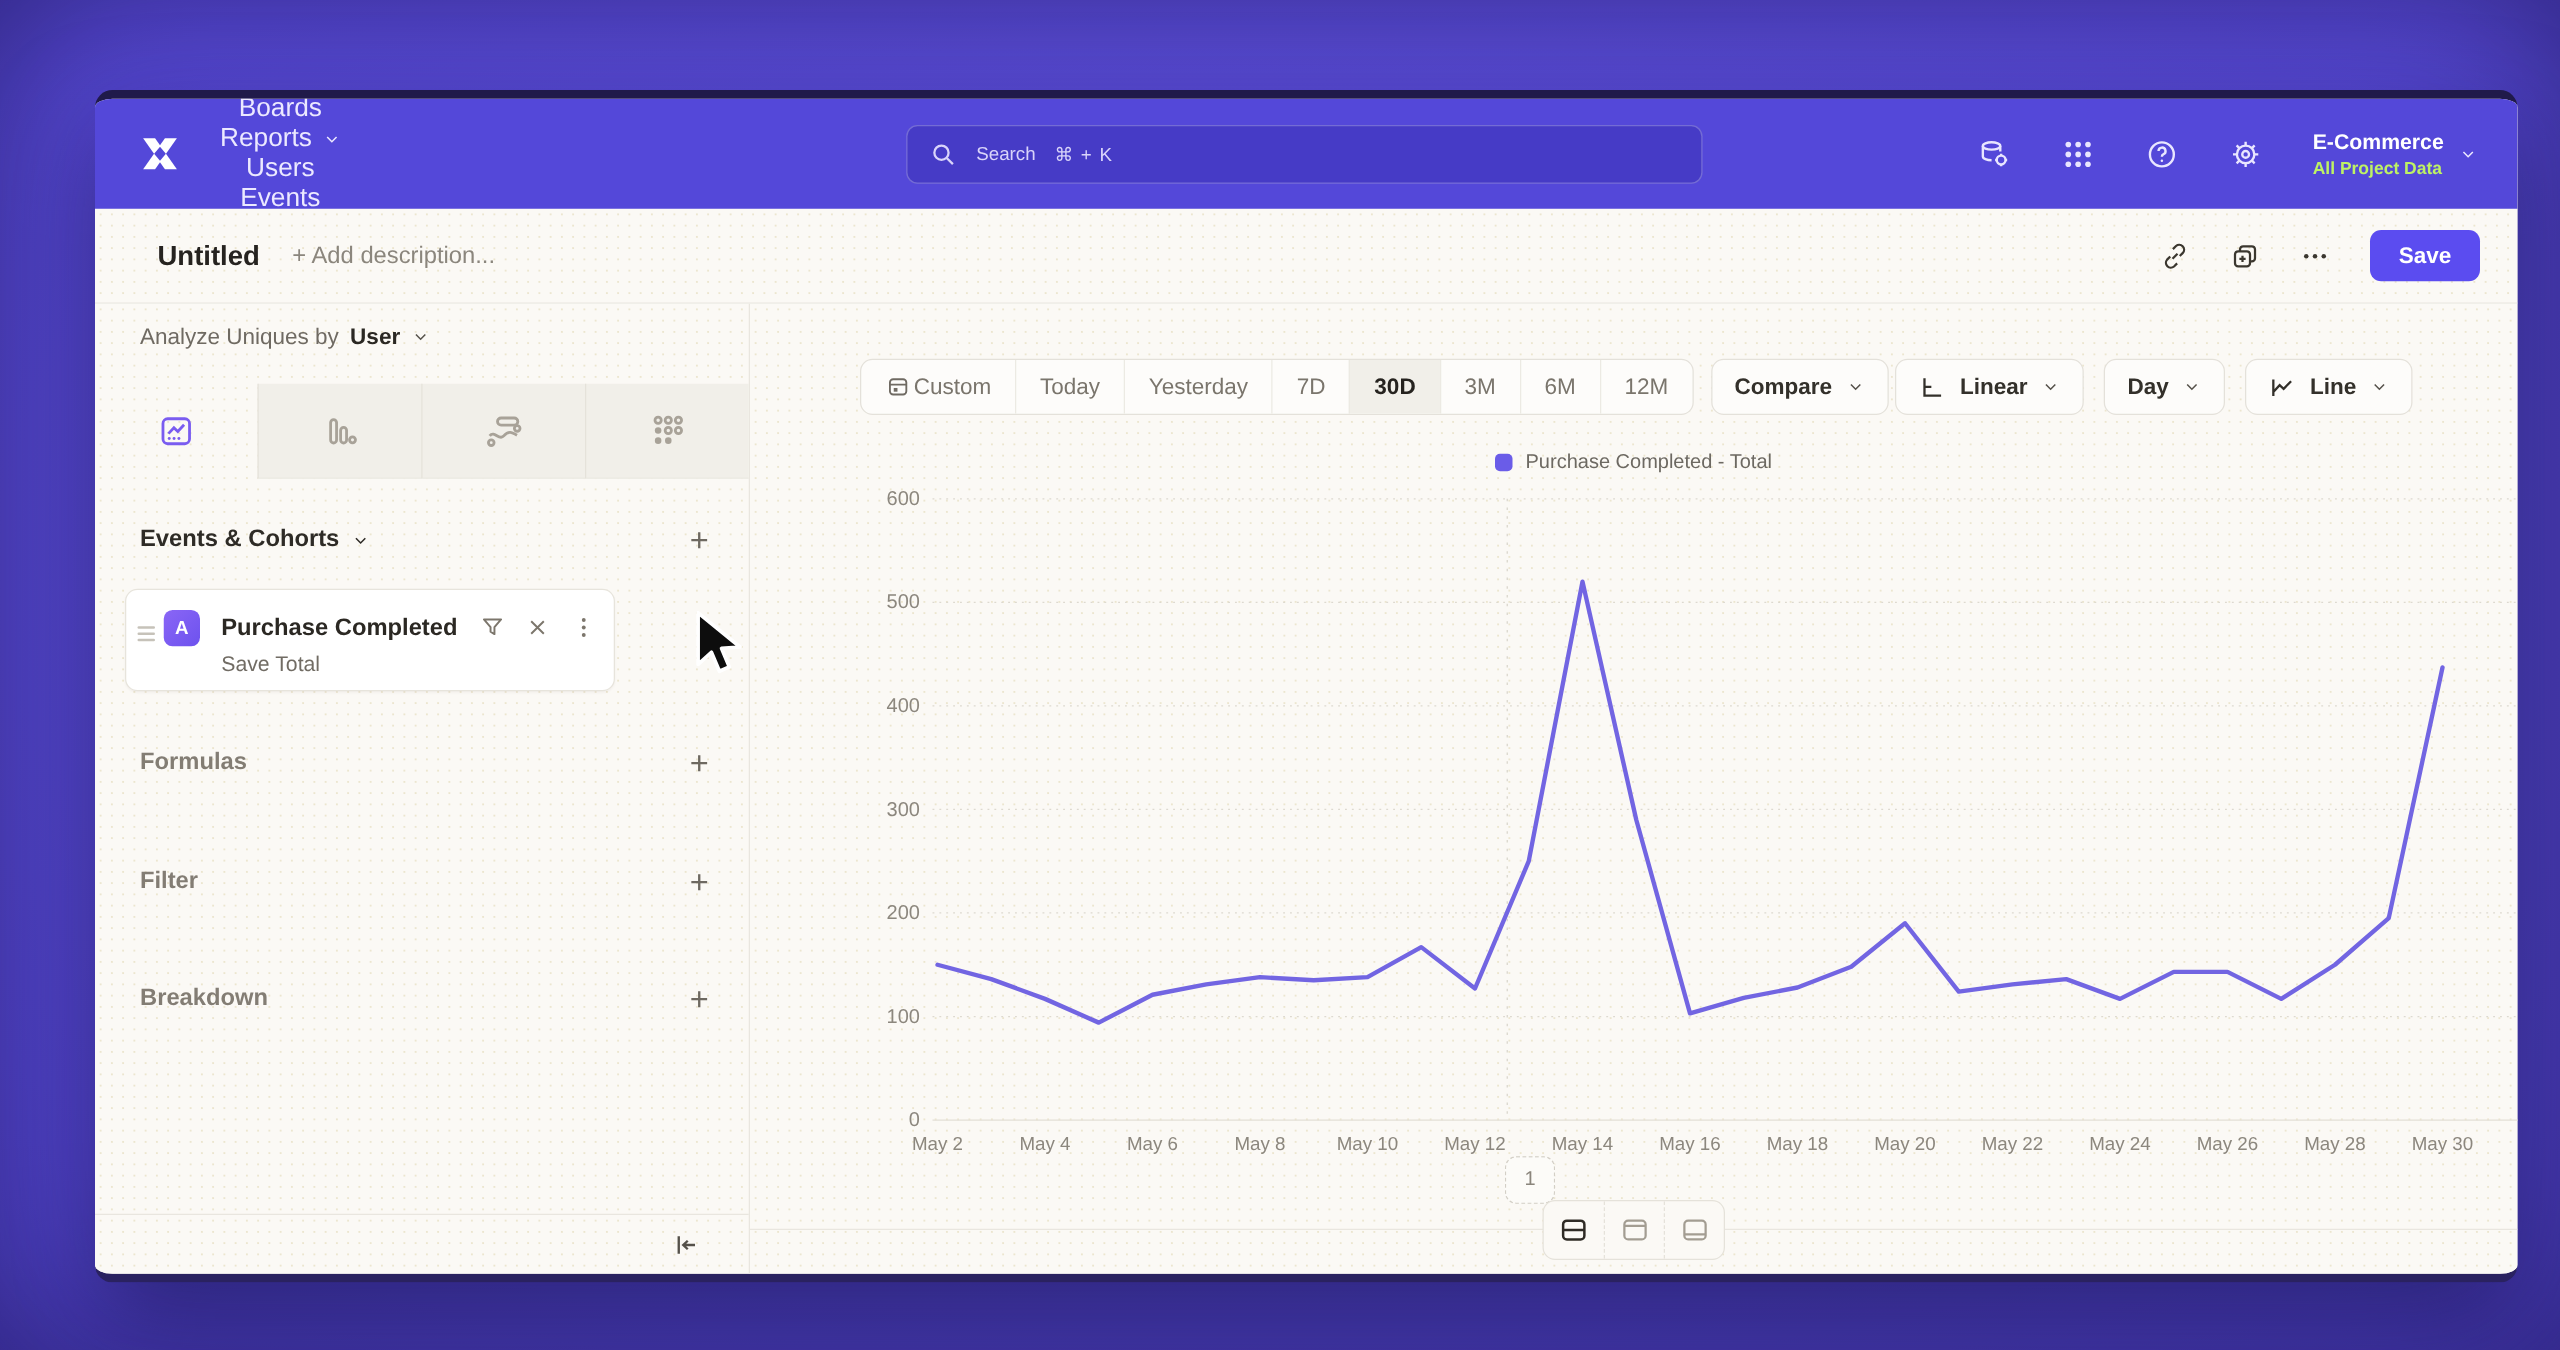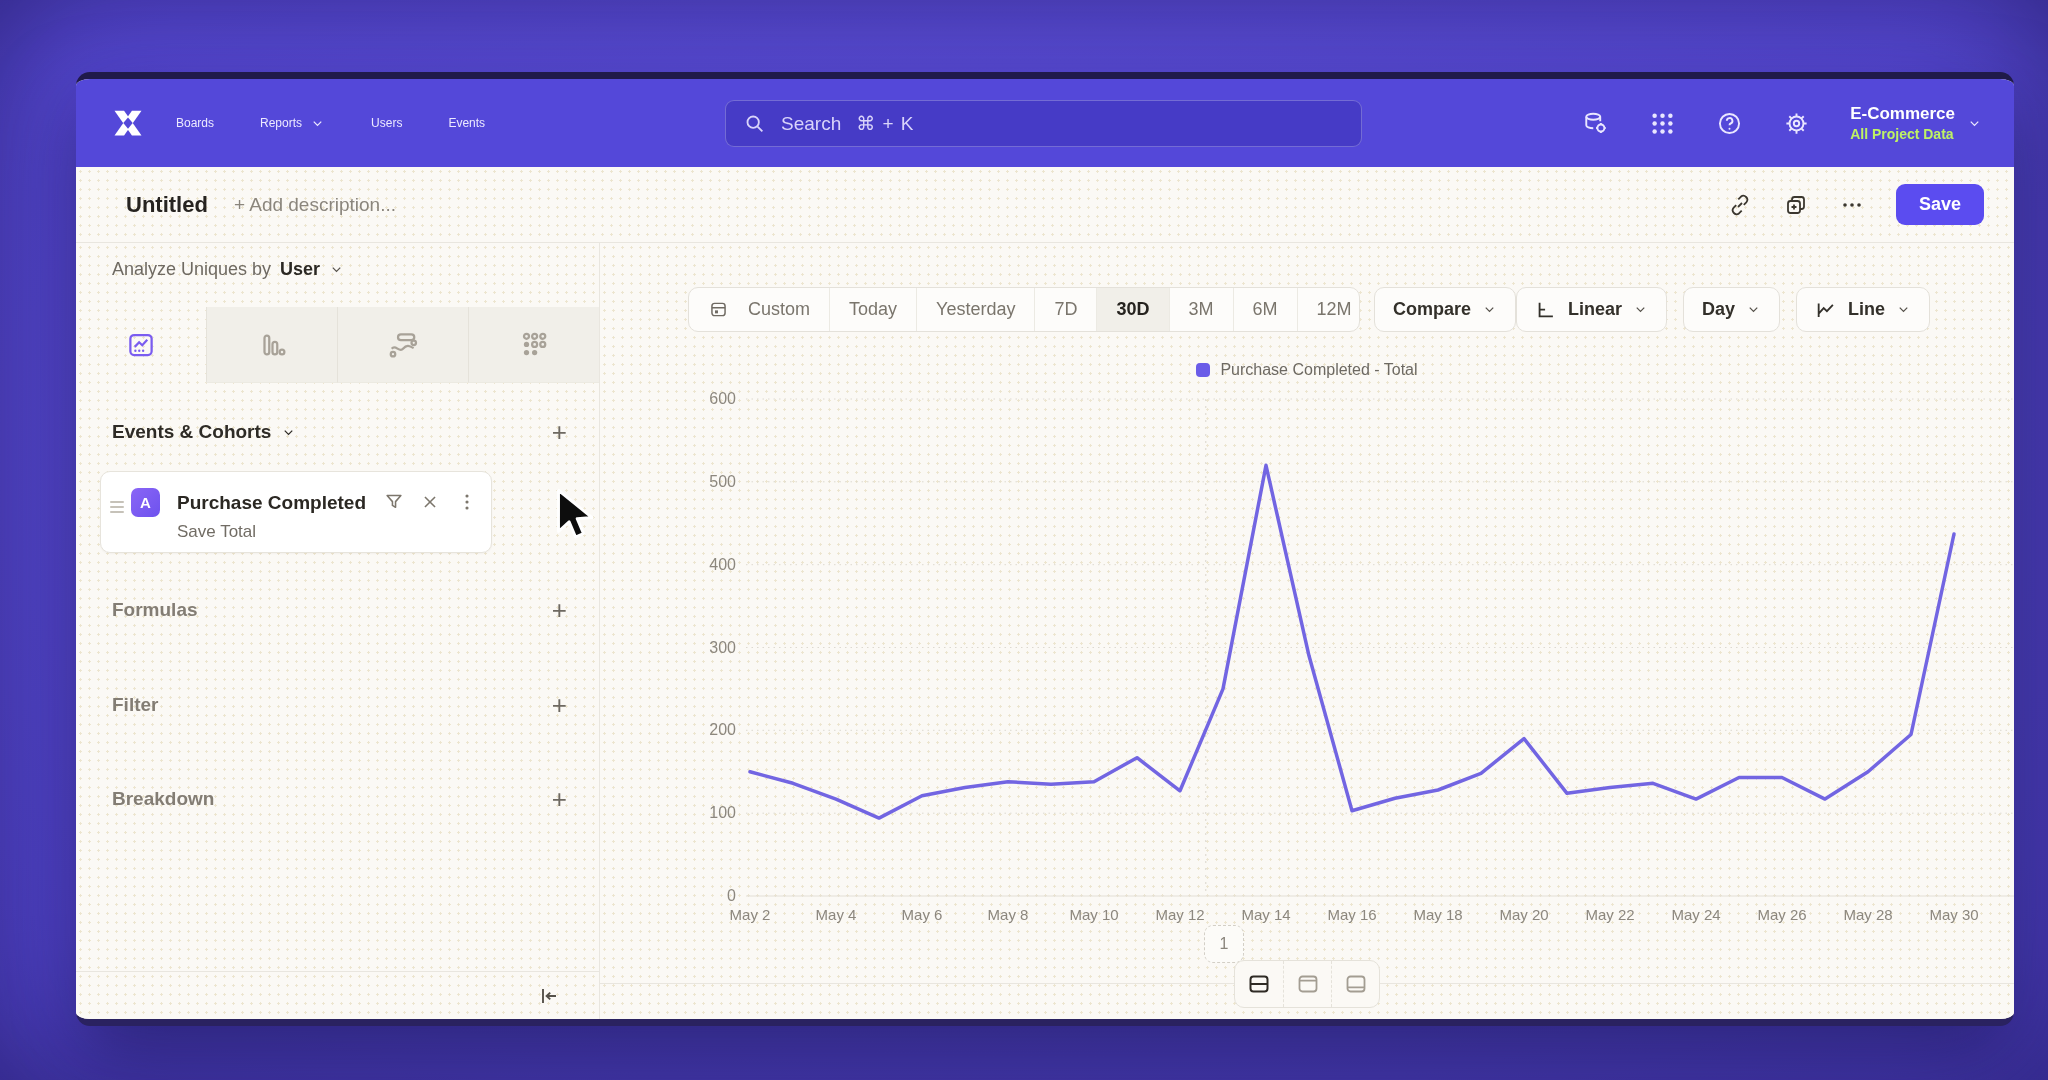--- a/index.html
+++ b/index.html
@@ -16,27 +16,27 @@
     box-shadow: 0 34px 80px rgba(10,6,45,.5); display:flex; flex-direction:column; }
 
   .paper { background-color:#fbf9f5;
     background-image: radial-gradient(rgba(212,198,146,.38) 1.1px, transparent 1.1px);
     background-size: 9px 9px; }
 
   
   .topnav { position:relative; height:88px; background:#5448d9; display:flex; align-items:center;
     padding:0 32px 0 34px; flex:0 0 auto; color:#ece9ff; }
   .logo { width:36px; height:36px; margin-right:30px; flex:0 0 auto; }
-  .nav-links { display:flex; align-items:center; gap:46px; font-size:12px; }
+  .nav-links { display:flex; align-items:center; font-size:21px;flex-direction:column; }
   .nav-link { display:flex; align-items:center; gap:8px; cursor:pointer; white-space:nowrap; }
   .chev { width:15px; height:15px; stroke:currentColor; stroke-width:2; fill:none; }
 
   .search { position:absolute; left:649px; top:21px; width:637px; height:47px;
     background:#463bc6; border:1px solid rgba(255,255,255,.25); border-radius:9px;
-    display:flex; align-items:center; gap:15px; padding:0 18px; color:#d9d4fa; font-size:19px; }
+    display:flex; align-items:center; gap:15px; padding:0 18px; color:#d9d4fa; font-size:15px; }
   .search svg { width:22px; height:22px; stroke:#d9d4fa; stroke-width:2; fill:none; }
   .search .shortcut { letter-spacing:1px; }
 
   .nav-right { margin-left:auto; display:flex; align-items:center; gap:40px; }
   .nav-icon { width:27px; height:27px; stroke:#e9e6ff; stroke-width:1.7; fill:none; cursor:pointer; }
   .project { display:flex; align-items:center; gap:12px; cursor:pointer; }
   .project-name { font-size:17px; font-weight:700; color:#fff; }
   .project-sub { font-size:14px; font-weight:600; color:#bef264; margin-top:2px; }
 
   
@@ -88,21 +88,21 @@
 
   .sidebar-footer { position:absolute; left:0; right:0; bottom:0; height:48px; border-top:1px solid #e9e6df; }
   .collapse-icon { position:absolute; right:38px; top:12px; width:24px; height:24px;
     stroke:#55514a; stroke-width:1.9; fill:none; cursor:pointer; }
 
   
   .main { position:relative; flex:1; min-width:0; }
 
   .controls { position:absolute; left:88px; right:84px; top:44px; display:flex; align-items:stretch; height:45px; }
   .range-group { display:flex; background:#fdfcfa; border:1px solid #e4e1da; border-radius:10px; overflow:hidden; }
-  .range-item { display:flex; align-items:center; gap:19px; padding:0 19px; font-size:18px; color:#7a756c;
+  .range-item { display:flex; align-items:center; gap:2px; padding:0 19px; font-size:18px; color:#7a756c;
     border-left:1px solid #eceae3; cursor:pointer; white-space:nowrap; }
   .range-item:first-child { border-left:none; }
   .range-item.active { background:#f1efe9; color:#26231f; font-weight:700;text-align:center; }
   .range-item svg { width:21px; height:21px; stroke:#6f6a62; stroke-width:1.7; fill:none; }
 
   .ctl-btn { display:flex; align-items:center; gap:11px; padding:0 18px; background:#fdfcfa;
     border:1px solid #e4e1da; border-radius:10px; font-size:18px; font-weight:600; color:#33302a;
     cursor:pointer; white-space:nowrap; }
   .ctl-btn svg.g { width:22px; height:22px; stroke:#33302a; stroke-width:2; fill:none; }
   .ctl-btn .chev { stroke:#55514a; }

